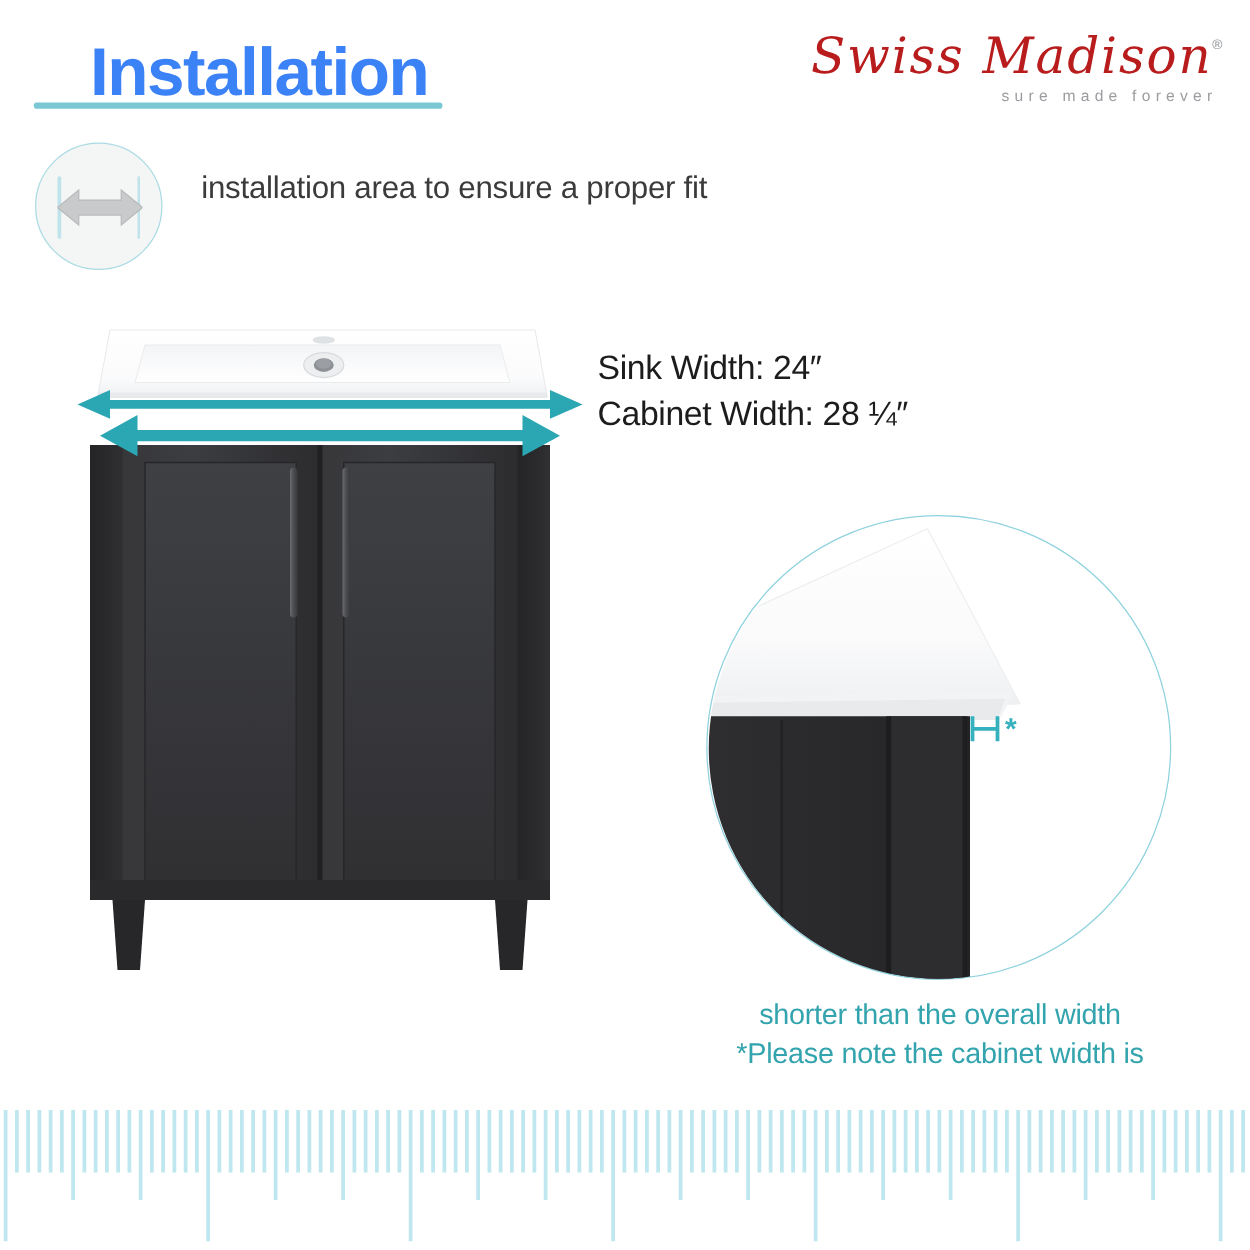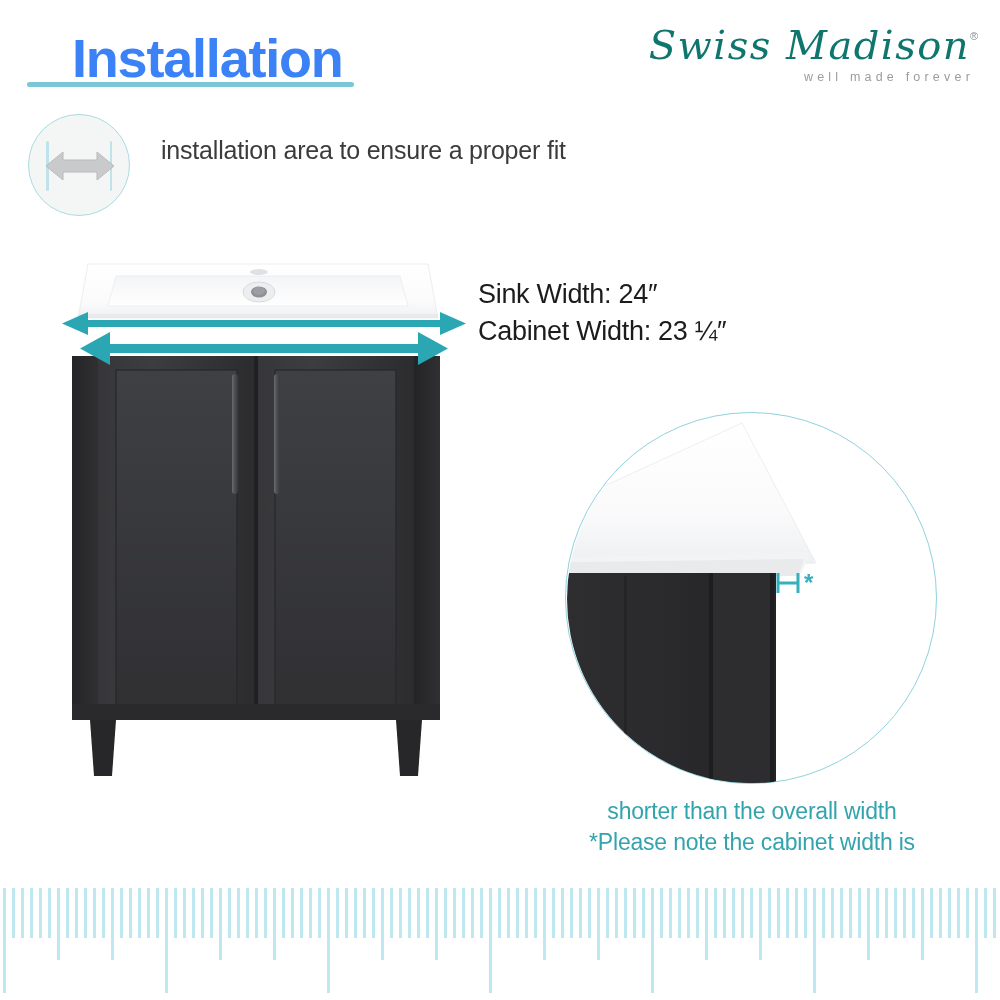--- a/index.html
+++ b/index.html
@@ -53,21 +53,21 @@
     height: 72px;
   }
   .logo-script {
     position: absolute;
     right: 8px;
     top: 0px;
     font-family: "DejaVu Serif", serif;
     font-style: italic;
     font-size: 40px;
     font-weight: 400;
-    color: #0f766e;
+    color: #b91c1c;
     letter-spacing: 1.5px;
     white-space: nowrap;
   }
   .logo-reg {
     position: absolute;
     right: 0px;
     top: 8px;
     font-size: 11px;
     color: #8a8c90;
   }
@@ -213,21 +213,21 @@
 <body>
 
 <div class="page">
 
   <div class="page-title">Installation</div>
   <div class="title-rule"></div>
 
   <div class="logo">
     <div class="logo-script">Swiss Madison</div>
     <div class="logo-reg">®</div>
-    <div class="logo-tag">well made forever</div>
+    <div class="logo-tag">sure made forever</div>
   </div>
 
   <div class="measure-note">
     <div class="measure-icon">
       <span class="endline left"></span>
       <span class="endline right"></span>
       <svg class="arrow-svg" width="68" height="36" viewBox="0 0 68 36">
         <polygon points="0,18 17,4 17,12 51,12 51,4 68,18 51,32 51,24 17,24 17,32" fill="#c9cacb" stroke="#b9babb" stroke-width="1"></polygon>
       </svg>
     </div>
@@ -324,21 +324,21 @@
 
     <g>
       <rect x="44" y="44" width="320" height="9" fill="#2ba6b3"></rect>
       <polygon points="20,48.5 50,32 50,65" fill="#2ba6b3"></polygon>
       <polygon points="388,48.5 358,32 358,65" fill="#2ba6b3"></polygon>
     </g>
   </svg>
 
   <div class="dim-labels">
     <div>Sink Width: 24″</div>
-    <div>Cabinet Width: 23 ¼″</div>
+    <div>Cabinet Width: 28 ¼″</div>
   </div>
 
   <div class="inset">
     <svg class="inset-svg" width="372" height="372" viewBox="0 0 372 372">
       <defs>
         <linearGradient id="topG2" x1="0" y1="0" x2="0" y2="1">
           <stop offset="0%" stop-color="#ffffff"></stop>
           <stop offset="60%" stop-color="#fafafb"></stop>
           <stop offset="100%" stop-color="#eceef0"></stop>
         </linearGradient>

